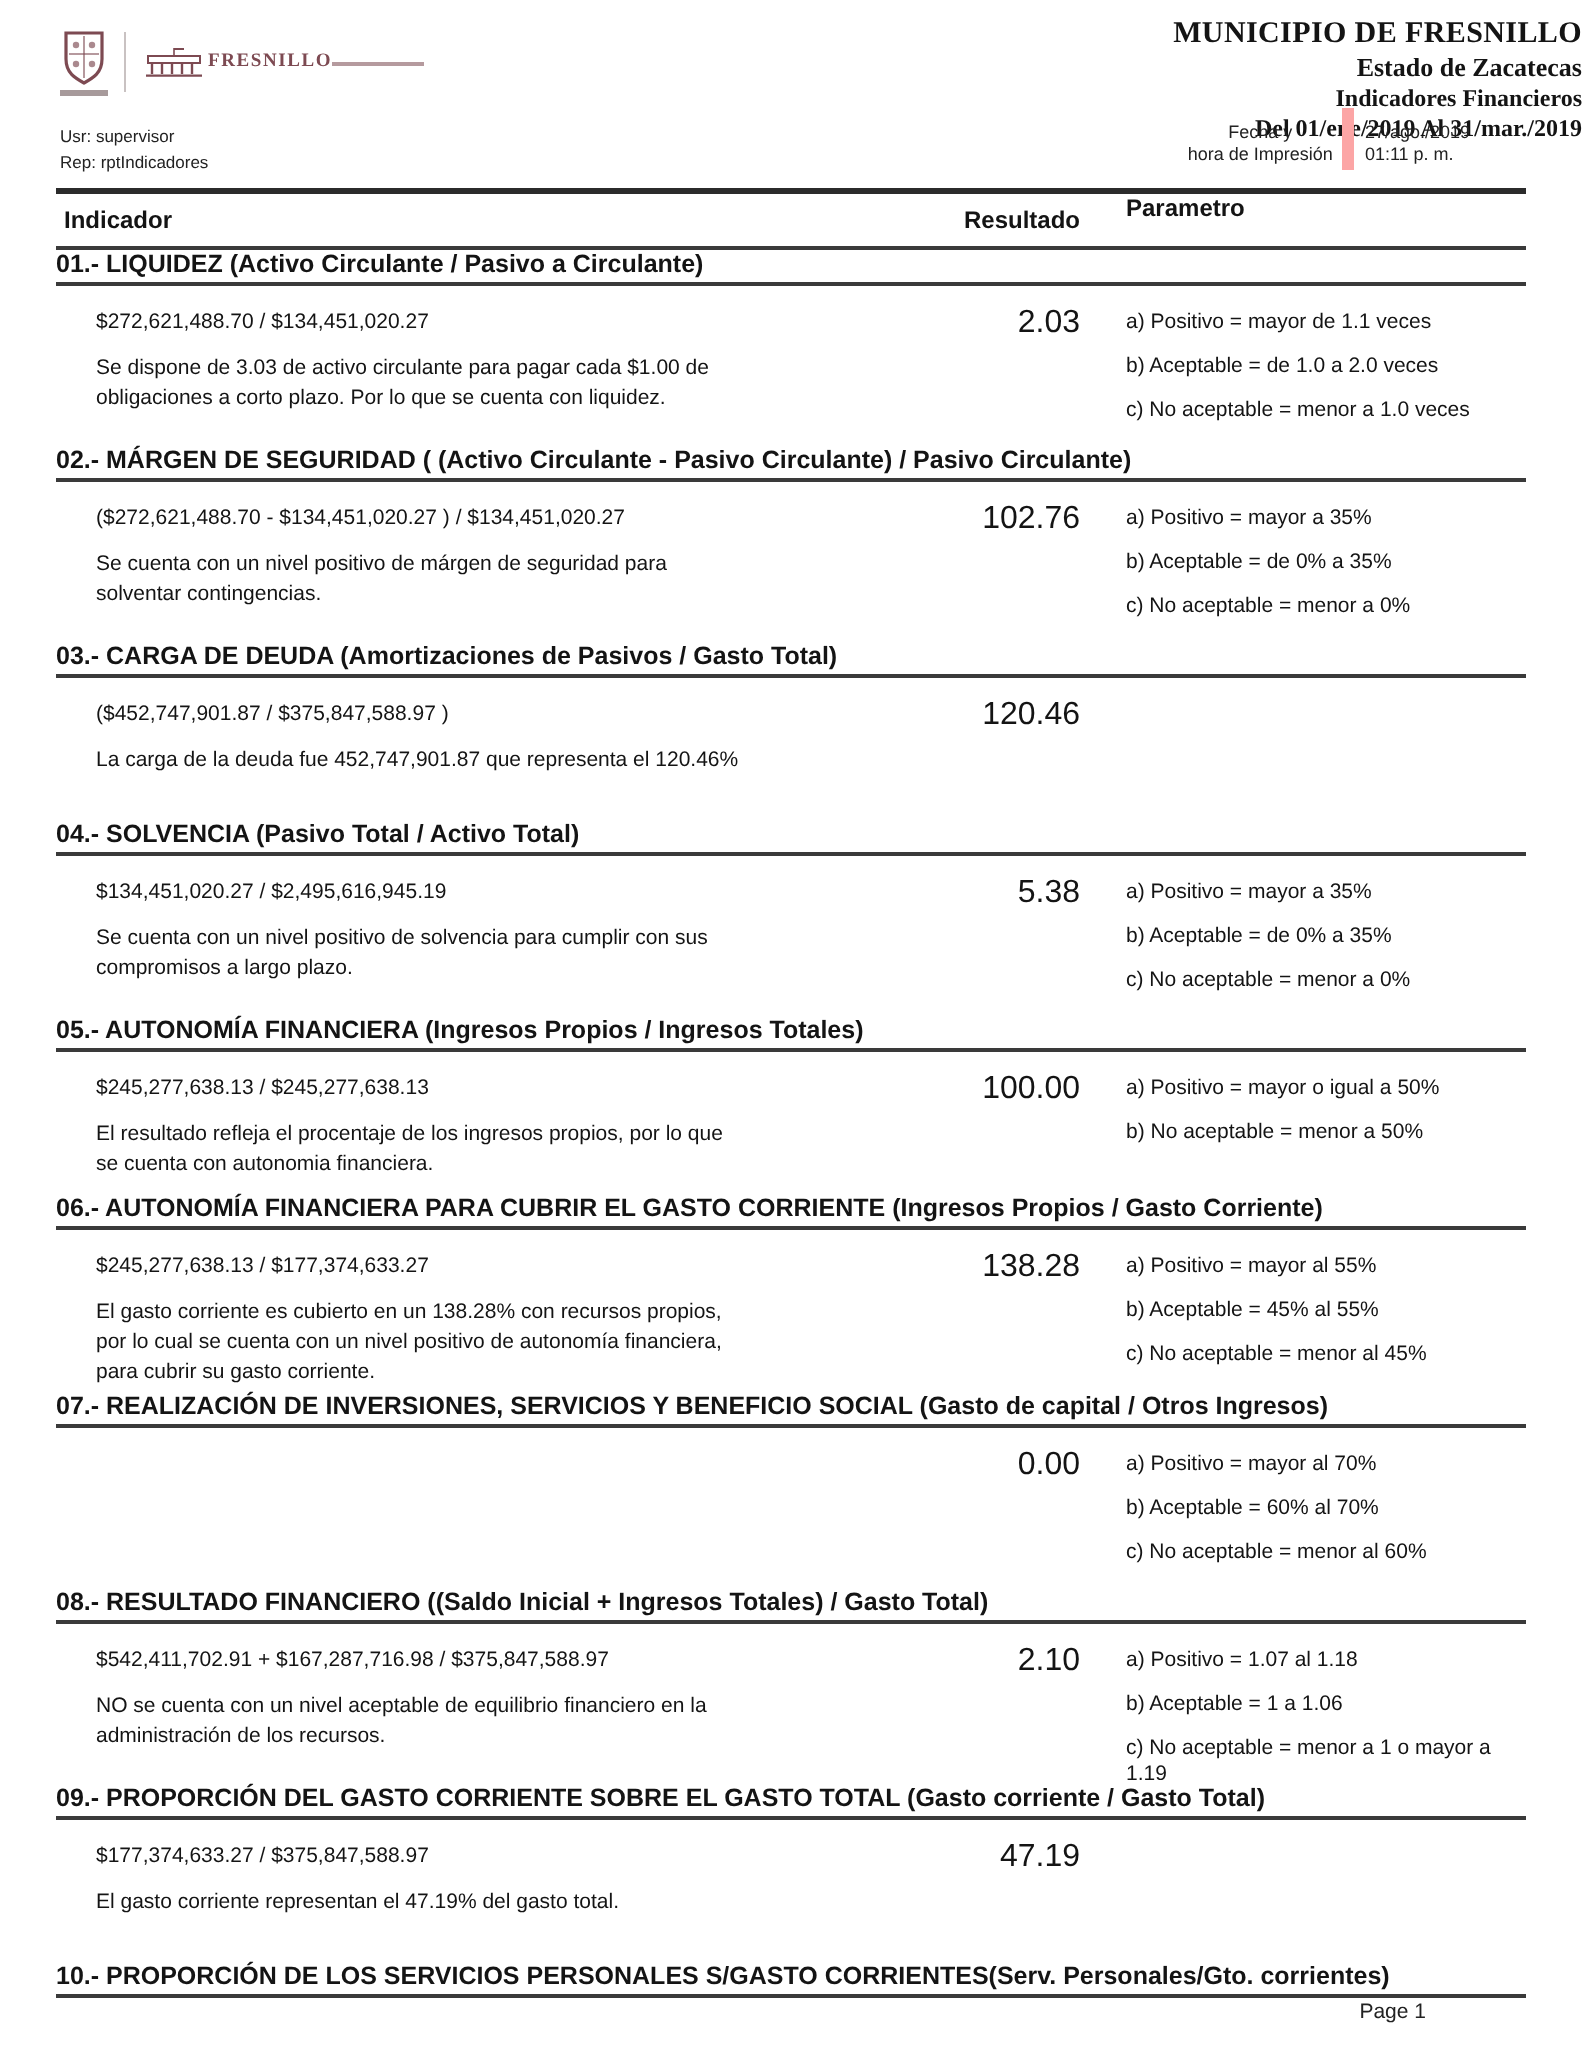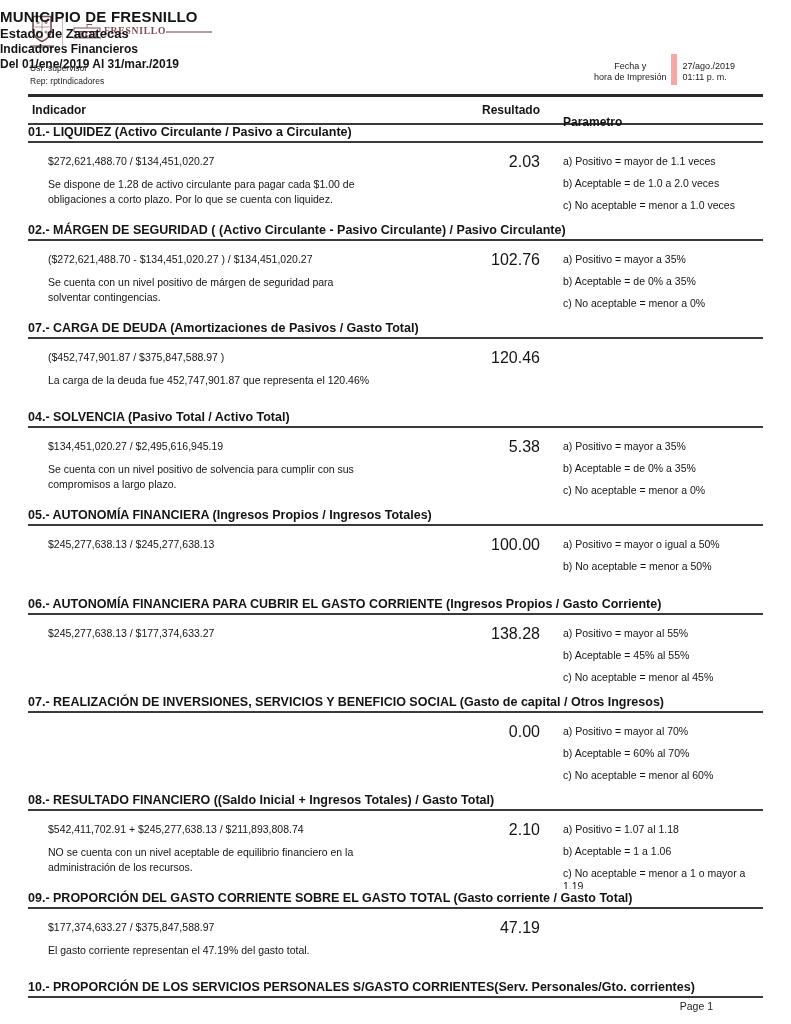--- a/index.html
+++ b/index.html
@@ -4,21 +4,21 @@
 <style>
   html,body { margin:0; padding:0; background:#e8e8e8; }
   .page {
     position:relative; width:791px; height:1024px; margin:0 auto;
     background:#ffffff; overflow:hidden; color:#141414;
     font-family:"Liberation Sans", sans-serif;
   }
 
   
   .header { position:relative; height:97px; }
-  .center-block { position:absolute; left:0; right:0; top:8px; text-align:left; }
+  .center-block { position:absolute; left:0; right:0; top:8px; text-align:right;font-family:Liberation Serif, serif; }
   .h-title  { font-size:15px; font-weight:bold; line-height:18px; letter-spacing:0.2px; }
   .h-sub1   { font-size:13px; font-weight:bold; line-height:16px; }
   .h-sub2   { font-size:12px; font-weight:bold; line-height:15px; }
   .h-period { font-size:12px; font-weight:bold; line-height:15px; }
 
   .logo-block { position:absolute; left:30px; top:11px; height:40px; display:flex; align-items:center; }
   .crest-wrap { display:flex; flex-direction:column; align-items:center; }
   .crest-caption { width:24px; height:3px; background:#a79a9b; margin-top:1px; }
   .logo-divider { width:1px; height:30px; background:#c9c2c2; margin:0 7px 0 8px; }
   .fres-wrap { display:flex; flex-direction:row; align-items:center; }
@@ -30,21 +30,21 @@
   .print-block { position:absolute; right:56px; top:54px; display:flex; font-size:9px; color:#222; }
   .print-labels { text-align:center; padding:7px 5px 2px 0; border-right:6px solid #fca5a5; line-height:11px; white-space:pre-line; }
   .print-values { padding:7px 0 2px 5px; line-height:11px; }
 
   .header-rule { position:absolute; left:28px; right:28px; bottom:0; height:3px; background:#2b2b2b; }
 
   
   .col-head { position:relative; margin:0 28px; height:26px; border-bottom:2px solid #3a3a3a; font-weight:bold; font-size:12px; }
   .ch-indicator { position:absolute; left:4px;  top:6px; }
   .ch-result    { position:absolute; left:430px; top:6px; width:82px; text-align:right; }
-  .ch-param     { position:absolute; left:535px; top:18px;text-align:right; }
+  .ch-param     { position:absolute; left:535px; top:0;text-align:right; }
 
   
   .sections { margin:0 28px; }
   .section:first-child { margin-top:0; }
   .sec-title { font-size:12.5px; font-weight:bold; line-height:14px; }
   .sec-rule  { height:2px; background:#3a3a3a; margin-top:2px; }
   .sec-body  { display:grid; grid-template-columns:412px 80px 221px; align-items:start;
                padding:12px 0 2px 20px; min-height:57px; }
   .formula     { font-size:10.5px; line-height:13px; white-space:pre-line; }
   .description { margin-top:9px; font-size:10.5px; line-height:15px; white-space:pre-line; }
@@ -127,21 +127,21 @@
     <span class="ch-param">Parametro</span>
   </div>
 
   <div class="sections">
       <section class="section">
       <div class="sec-title">01.- LIQUIDEZ  (Activo Circulante / Pasivo a Circulante)</div>
       <div class="sec-rule"></div>
       <div class="sec-body">
         <div class="cell-main">
           <div class="formula">$272,621,488.70 / $134,451,020.27</div>
-          <div class="description">Se dispone de 1.28 de activo circulante para pagar cada $1.00 de
+          <div class="description">Se dispone de 3.03 de activo circulante para pagar cada $1.00 de
 obligaciones a corto plazo. Por lo que se cuenta con liquidez.</div>
         </div>
         <div class="cell-result">2.03</div>
         <div class="cell-params">
             <div class="param-line">a) Positivo = mayor de 1.1 veces</div>
             <div class="param-line">b) Aceptable = de 1.0 a 2.0 veces</div>
             <div class="param-line">c) No aceptable = menor a 1.0 veces</div>
           </div>
       </div>
     </section>
@@ -156,21 +156,21 @@
         </div>
         <div class="cell-result">102.76</div>
         <div class="cell-params">
             <div class="param-line">a) Positivo = mayor a 35%</div>
             <div class="param-line">b) Aceptable = de 0% a 35%</div>
             <div class="param-line">c) No aceptable = menor a 0%</div>
           </div>
       </div>
     </section>
       <section class="section">
-      <div class="sec-title">07.- CARGA DE DEUDA  (Amortizaciones de Pasivos / Gasto Total)</div>
+      <div class="sec-title">03.- CARGA DE DEUDA  (Amortizaciones de Pasivos / Gasto Total)</div>
       <div class="sec-rule"></div>
       <div class="sec-body">
         <div class="cell-main">
           <div class="formula">($452,747,901.87 / $375,847,588.97 )</div>
           <div class="description">La carga de la deuda fue 452,747,901.87 que representa el 120.46%</div>
         </div>
         <div class="cell-result">120.46</div>
         <div class="cell-params"></div>
       </div>
     </section>
@@ -190,34 +190,39 @@
             <div class="param-line">c) No aceptable = menor a 0%</div>
           </div>
       </div>
     </section>
       <section class="section">
       <div class="sec-title">05.- AUTONOMÍA FINANCIERA  (Ingresos Propios / Ingresos Totales)</div>
       <div class="sec-rule"></div>
       <div class="sec-body">
         <div class="cell-main">
           <div class="formula">$245,277,638.13 / $245,277,638.13</div>
+          <div class="description">El resultado refleja el procentaje de los ingresos propios, por lo que
+se cuenta con autonomia financiera.</div>
         </div>
         <div class="cell-result">100.00</div>
         <div class="cell-params">
             <div class="param-line">a) Positivo = mayor o igual a 50%</div>
             <div class="param-line">b) No aceptable = menor a 50%</div>
           </div>
       </div>
     </section>
       <section class="section">
       <div class="sec-title">06.- AUTONOMÍA FINANCIERA PARA CUBRIR EL GASTO CORRIENTE (Ingresos Propios / Gasto Corriente)</div>
       <div class="sec-rule"></div>
       <div class="sec-body">
         <div class="cell-main">
           <div class="formula">$245,277,638.13 / $177,374,633.27</div>
+          <div class="description">El gasto corriente es cubierto en un  138.28% con recursos propios,
+por lo cual se cuenta con un nivel positivo de autonomía financiera,
+para cubrir su gasto corriente.</div>
         </div>
         <div class="cell-result">138.28</div>
         <div class="cell-params">
             <div class="param-line">a) Positivo = mayor al 55%</div>
             <div class="param-line">b) Aceptable = 45% al 55%</div>
             <div class="param-line">c) No aceptable = menor al 45%</div>
           </div>
       </div>
     </section>
       <section class="section">
@@ -234,21 +239,21 @@
             <div class="param-line">b) Aceptable = 60% al 70%</div>
             <div class="param-line">c) No aceptable = menor al 60%</div>
           </div>
       </div>
     </section>
       <section class="section">
       <div class="sec-title">08.- RESULTADO FINANCIERO  ((Saldo Inicial + Ingresos Totales) / Gasto Total)</div>
       <div class="sec-rule"></div>
       <div class="sec-body">
         <div class="cell-main">
-          <div class="formula">$542,411,702.91 + $245,277,638.13 / $211,893,808.74</div>
+          <div class="formula">$542,411,702.91 + $167,287,716.98 / $375,847,588.97</div>
           <div class="description">NO se cuenta con un nivel aceptable de equilibrio financiero en la
 administración de los recursos.</div>
         </div>
         <div class="cell-result">2.10</div>
         <div class="cell-params">
             <div class="param-line">a) Positivo = 1.07 al 1.18</div>
             <div class="param-line">b) Aceptable = 1 a 1.06</div>
             <div class="param-line">c) No aceptable = menor a 1 o mayor a
 1.19</div>
           </div>

